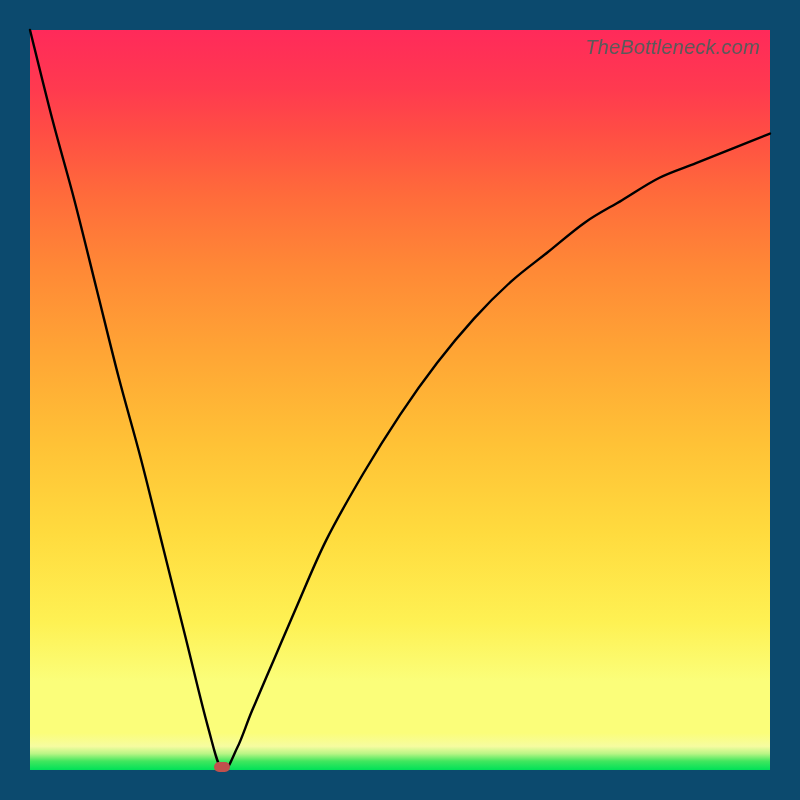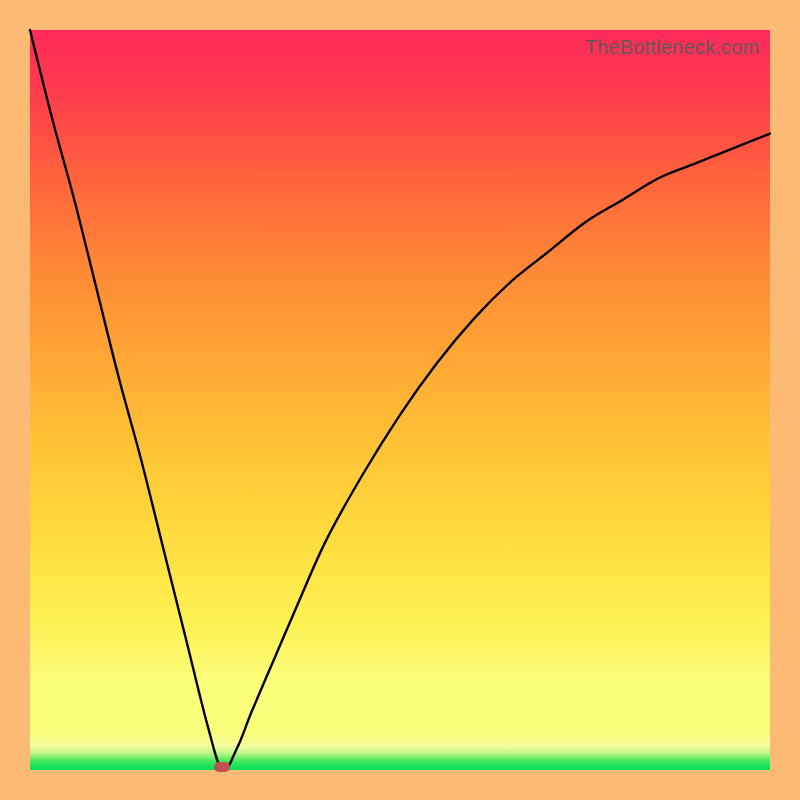--- a/index.html
+++ b/index.html
@@ -8,21 +8,22 @@
     width: 800px;
     height: 800px;
     background: #000;
     overflow: hidden;
     font-family: Arial, Helvetica, sans-serif;
   }
   .frame {
     position: relative;
     width: 800px;
     height: 800px;
-    background: #fdba74;
+    background: #0c4a6e;
+    font-style: italic;
   }
   .plot-area {
     position: absolute;
     left: 30px;
     top: 30px;
     width: 740px;
     height: 740px;
     
     background: linear-gradient(
       to top,

